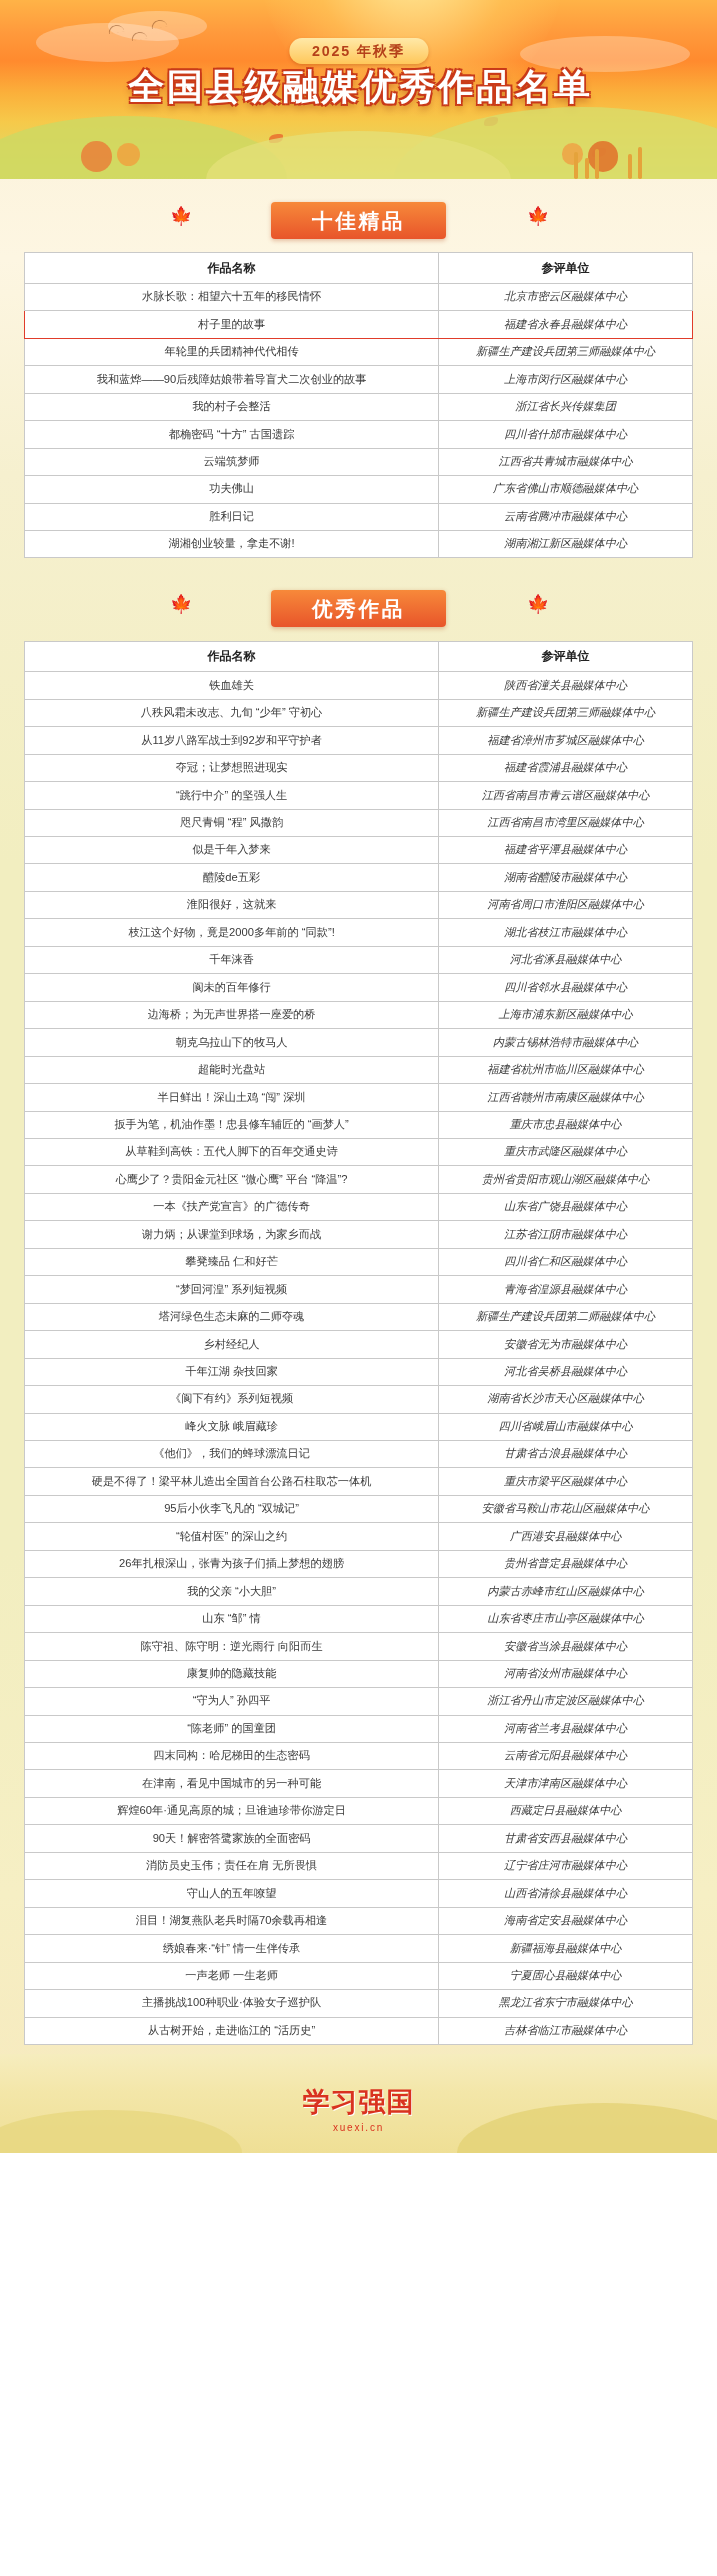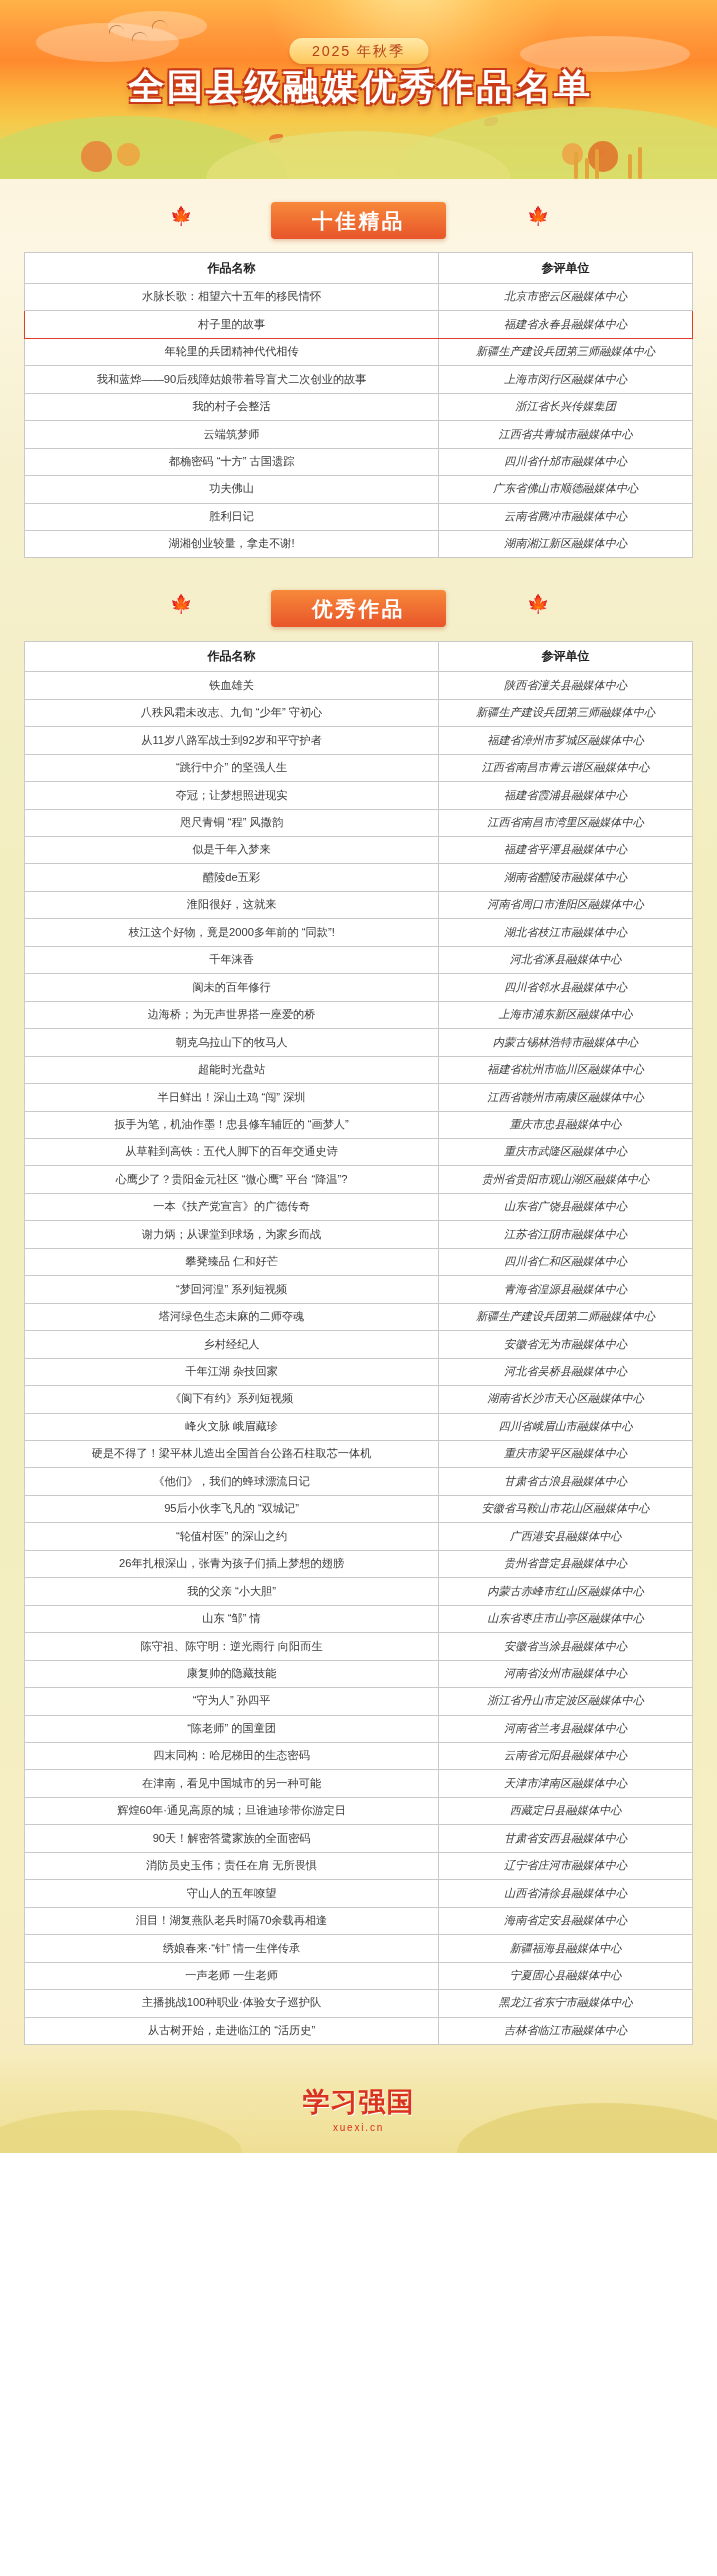--- a/index.html
+++ b/index.html
@@ -58,21 +58,21 @@
   }
 
   .year-badge {
     position: absolute;
     left: 50%;
     transform: translateX(-50%);
     top: 38px;
     background: linear-gradient(180deg,#ffe9a8,#ffc75a);
     color: #b5401a;
     font-size: 14.3px;
-    font-weight: normal;
+    font-weight: bold;
     letter-spacing: 1.8px;
     padding: 3.6px 23px;
     border-radius: 12.6px;
     box-shadow: 0 1.8px 3.6px rgba(160,60,10,.3);
     white-space: nowrap;
   }
   .main-title {
     position: absolute;
     left: 4px; right: 0;
     top: 63px;
@@ -276,26 +276,26 @@
           </tr>
         <tr>
             <td class="work">我和蓝烨——90后残障姑娘带着导盲犬二次创业的故事</td>
             <td class="unit">上海市闵行区融媒体中心</td>
           </tr>
         <tr>
             <td class="work">我的村子会整活</td>
             <td class="unit">浙江省长兴传媒集团</td>
           </tr>
         <tr>
+            <td class="work">都桷密码 “十方” 古国遗踪</td>
+            <td class="unit">四川省什邡市融媒体中心</td>
+          </tr>
+        <tr>
             <td class="work">云端筑梦师</td>
             <td class="unit">江西省共青城市融媒体中心</td>
-          </tr>
-        <tr>
-            <td class="work">都桷密码 “十方” 古国遗踪</td>
-            <td class="unit">四川省什邡市融媒体中心</td>
           </tr>
         <tr>
             <td class="work">功夫佛山</td>
             <td class="unit">广东省佛山市顺德融媒体中心</td>
           </tr>
         <tr>
             <td class="work">胜利日记</td>
             <td class="unit">云南省腾冲市融媒体中心</td>
           </tr>
         <tr>
@@ -326,28 +326,28 @@
           </tr>
           <tr>
             <td class="work">八秩风霜未改志、九旬 “少年” 守初心</td>
             <td class="unit">新疆生产建设兵团第三师融媒体中心</td>
           </tr>
           <tr>
             <td class="work">从11岁八路军战士到92岁和平守护者</td>
             <td class="unit">福建省漳州市芗城区融媒体中心</td>
           </tr>
           <tr>
+            <td class="work">夺冠；让梦想照进现实</td>
+            <td class="unit">福建省霞浦县融媒体中心</td>
+          </tr>
+          <tr>
             <td class="work">“跳行中介” 的坚强人生</td>
             <td class="unit">江西省南昌市青云谱区融媒体中心</td>
           </tr>
           <tr>
-            <td class="work">夺冠；让梦想照进现实</td>
-            <td class="unit">福建省霞浦县融媒体中心</td>
-          </tr>
-          <tr>
             <td class="work">咫尺青铜 “程” 风撒韵</td>
             <td class="unit">江西省南昌市湾里区融媒体中心</td>
           </tr>
           <tr>
             <td class="work">似是千年入梦来</td>
             <td class="unit">福建省平潭县融媒体中心</td>
           </tr>
           <tr>
             <td class="work">醴陵de五彩</td>
             <td class="unit">湖南省醴陵市融媒体中心</td>
@@ -426,26 +426,26 @@
           </tr>
           <tr>
             <td class="work">《阆下有约》系列短视频</td>
             <td class="unit">湖南省长沙市天心区融媒体中心</td>
           </tr>
           <tr>
             <td class="work">峰火文脉 峨眉藏珍</td>
             <td class="unit">四川省峨眉山市融媒体中心</td>
           </tr>
           <tr>
+            <td class="work">《他们》，我们的蜂球漂流日记</td>
+            <td class="unit">甘肃省古浪县融媒体中心</td>
+          </tr>
+          <tr>
             <td class="work">硬是不得了！梁平林儿造出全国首台公路石柱取芯一体机</td>
             <td class="unit">重庆市梁平区融媒体中心</td>
-          </tr>
-          <tr>
-            <td class="work">《他们》，我们的蜂球漂流日记</td>
-            <td class="unit">甘肃省古浪县融媒体中心</td>
           </tr>
           <tr>
             <td class="work">95后小伙李飞凡的 “双城记”</td>
             <td class="unit">安徽省马鞍山市花山区融媒体中心</td>
           </tr>
           <tr>
             <td class="work">“轮值村医” 的深山之约</td>
             <td class="unit">广西港安县融媒体中心</td>
           </tr>
           <tr>

